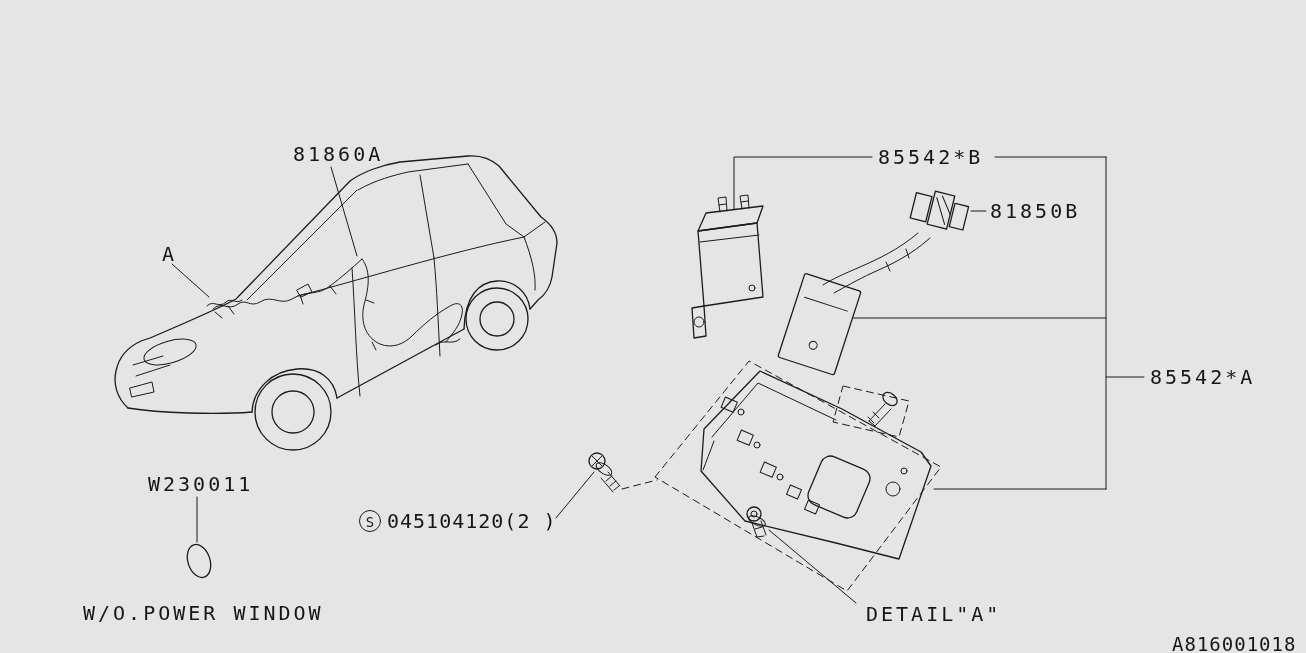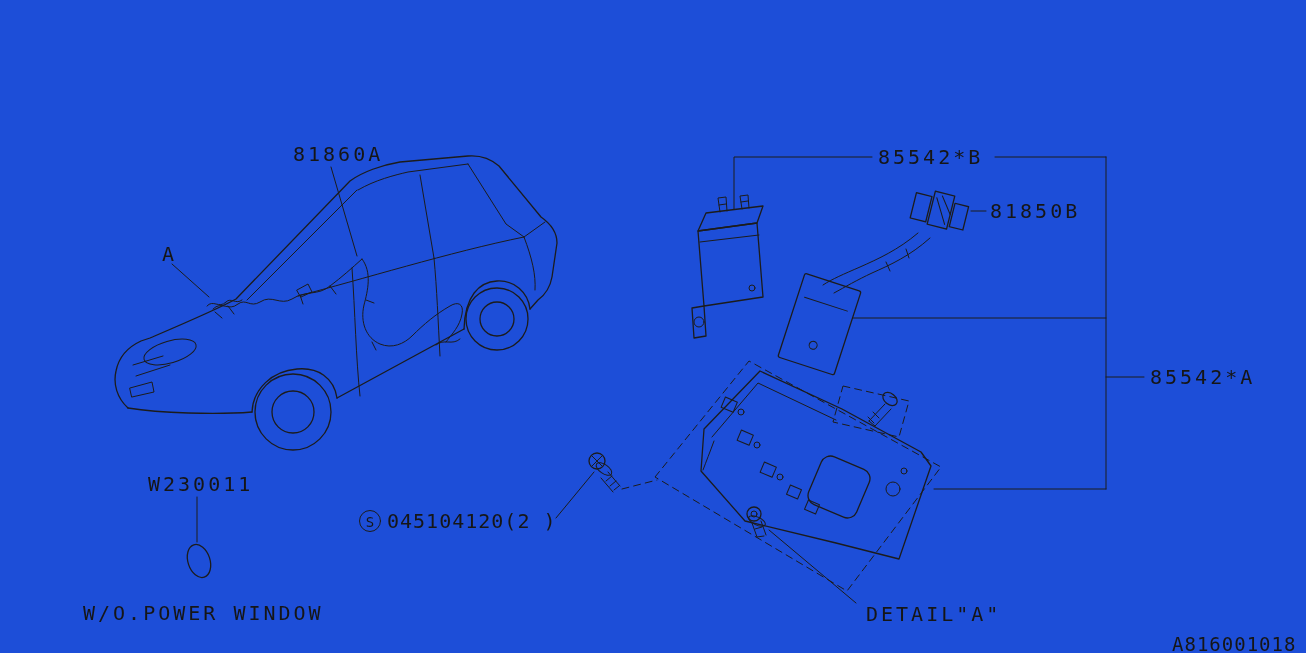--- a/index.html
+++ b/index.html
@@ -1,16 +1,16 @@
 <!DOCTYPE html>
 <html><head>
 <meta charset="utf-8">
 <style>
   html,body{margin:0;padding:0;background:#ffffff;}
-  .page{position:relative;width:1306px;height:653px;background:#1d4ed8;overflow:hidden;}
+  .page{position:relative;width:1306px;height:653px;background:#e5e5e5;overflow:hidden;}
   svg{display:block;}
   .s{fill:none;stroke:#1c1c1c;stroke-width:1.3;stroke-linecap:round;stroke-linejoin:round;}
   .thin{stroke-width:1;}
   .dash{stroke-dasharray:7 5;}
   .lbl{font-family:"DejaVu Sans Mono","Liberation Mono",monospace;font-size:20px;letter-spacing:3px;fill:#161616;}
   .lbl-tight{letter-spacing:1px;}
   .lbl-sm{font-size:14px;letter-spacing:0;}
 </style>
 </head>
 <body>

